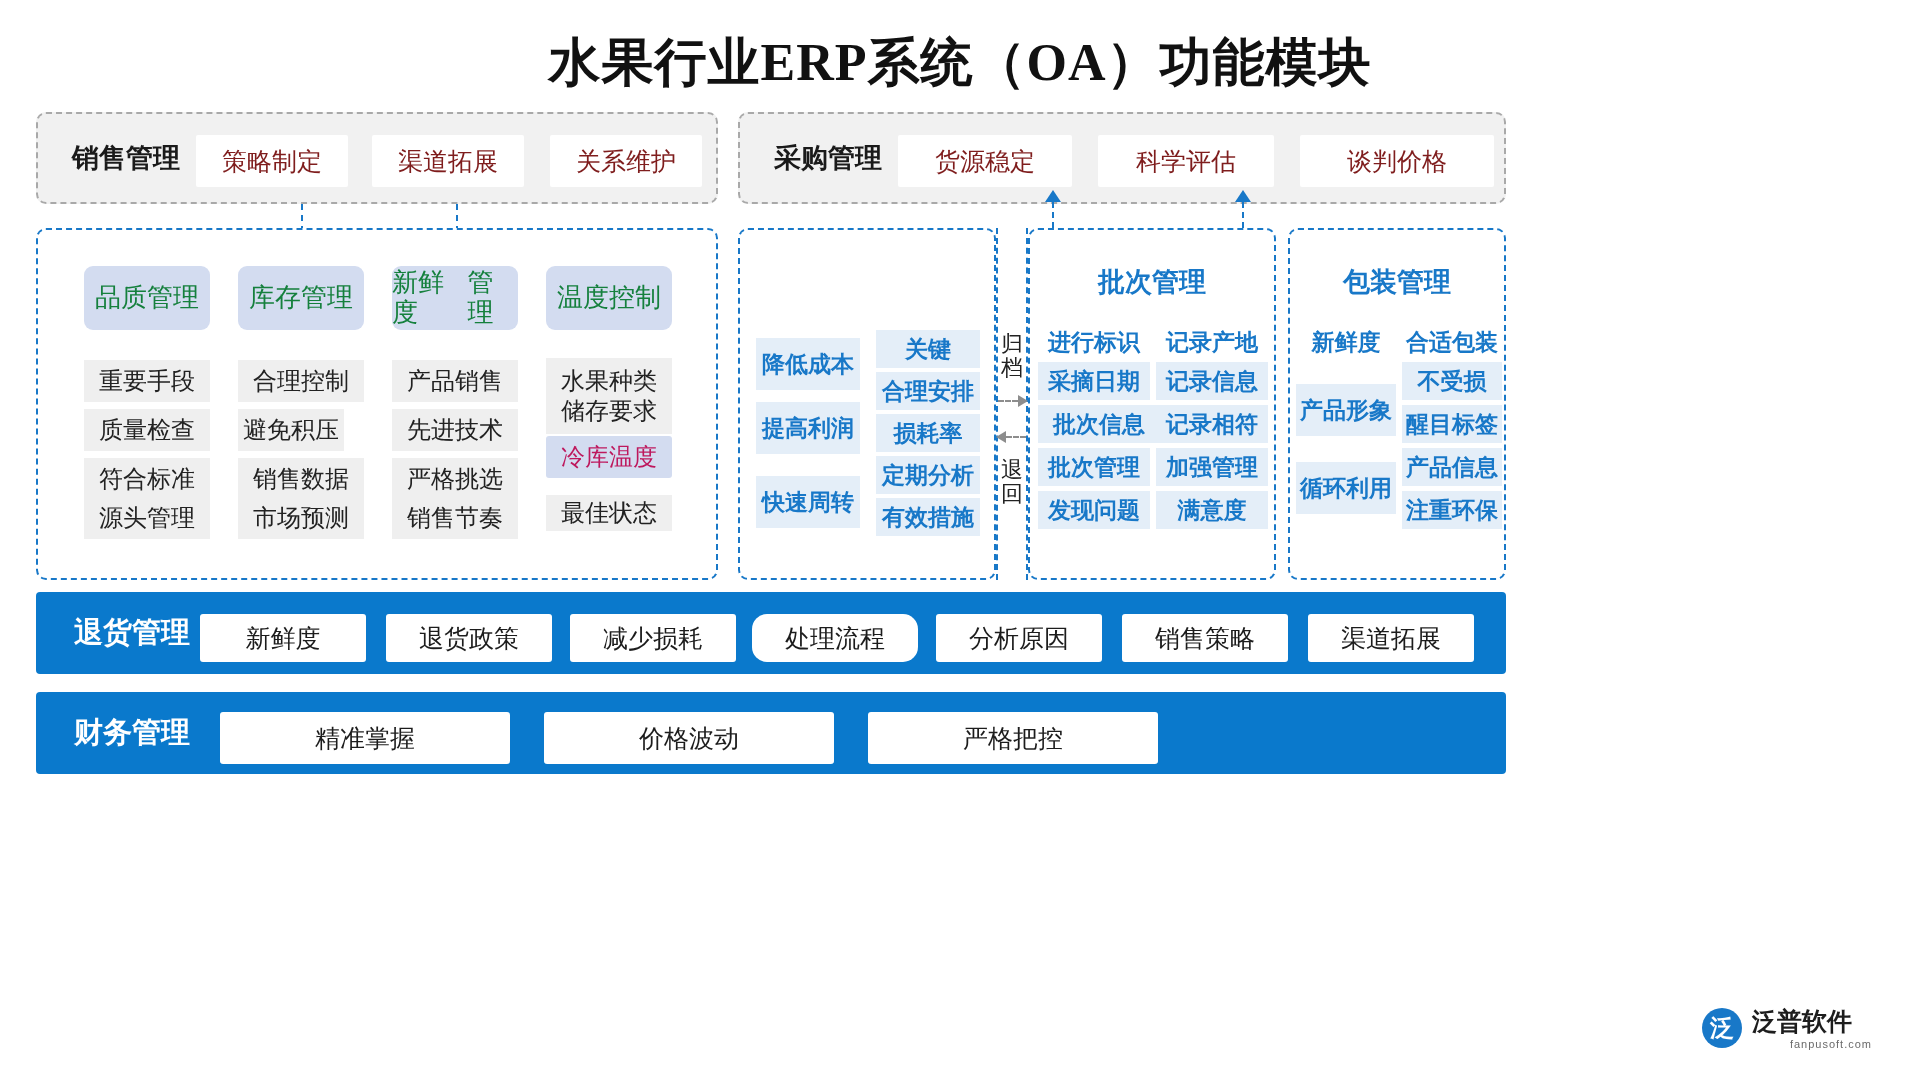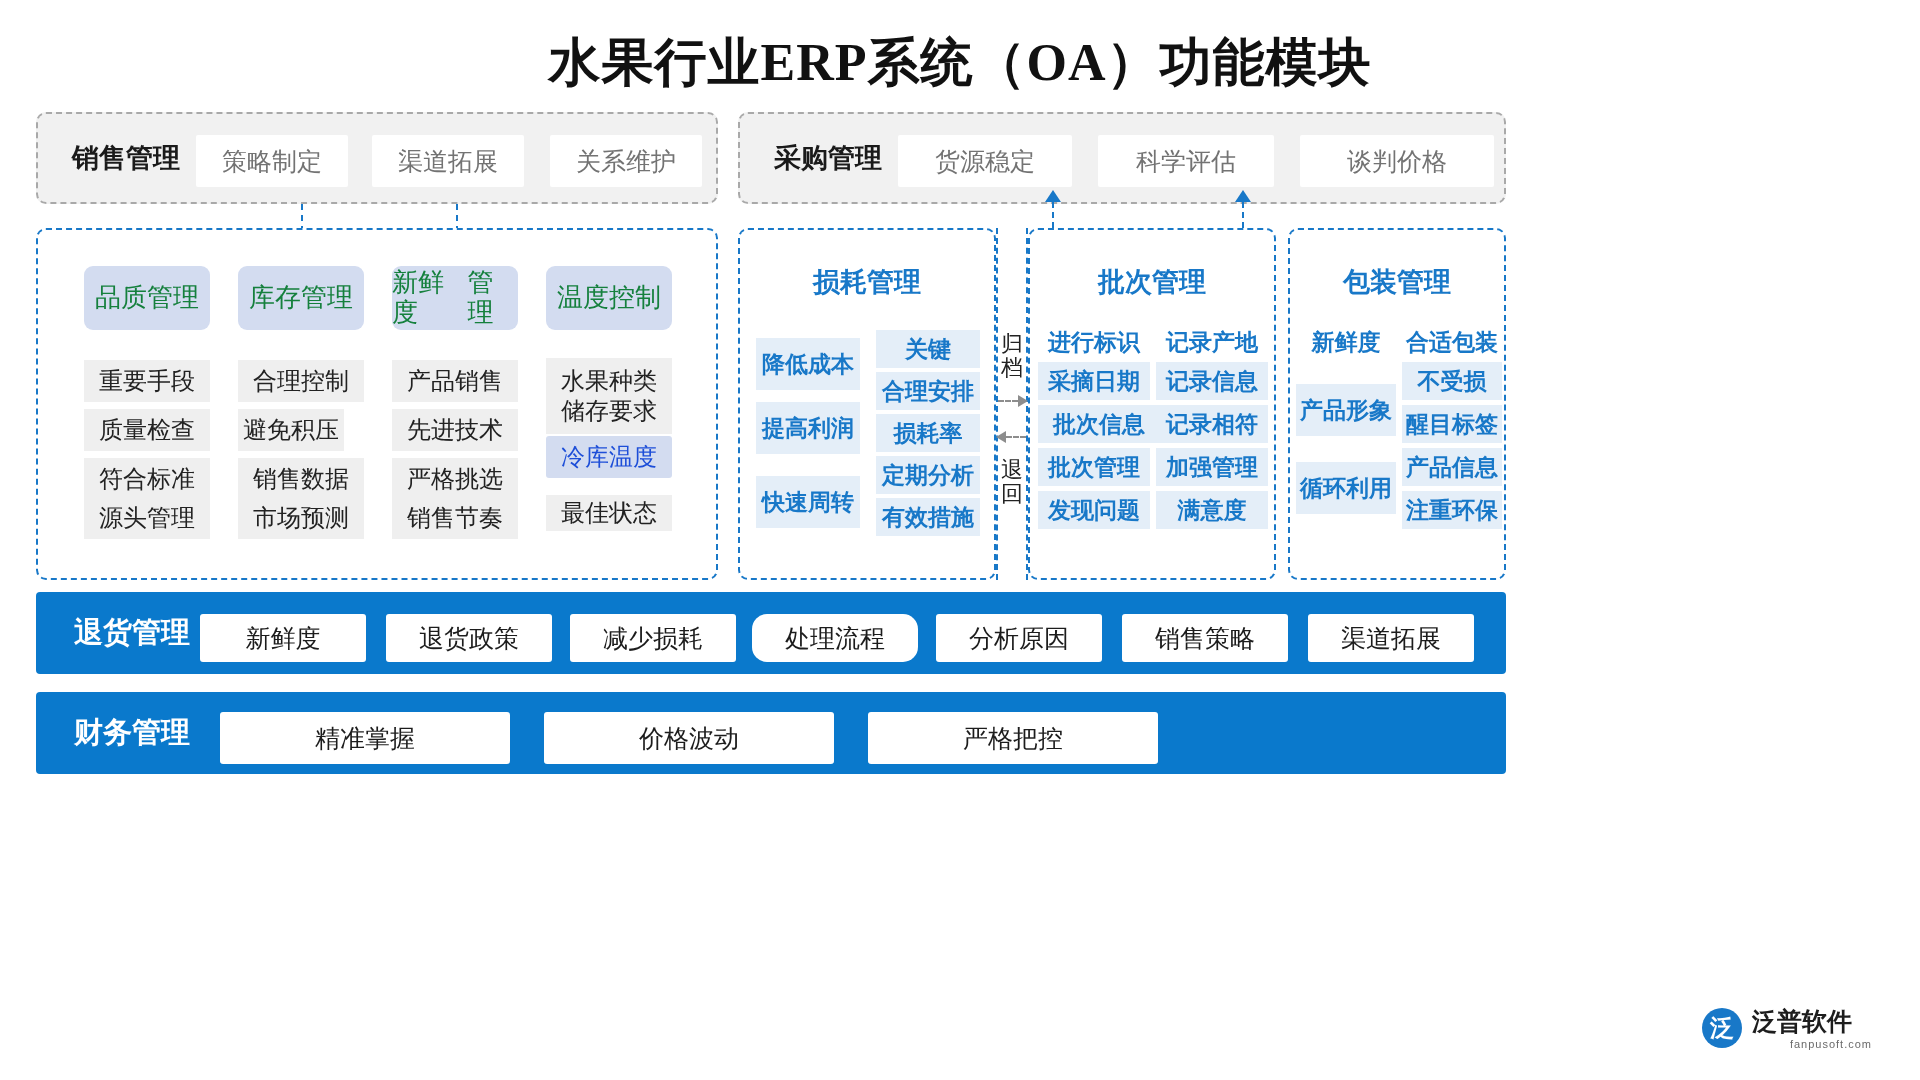--- a/index.html
+++ b/index.html
@@ -40,21 +40,21 @@
   
   .top-label{
     position:absolute;
     font-size:27px;font-weight:bold;color:#1a1a1a;
     display:flex;align-items:center;justify-content:center;
   }
   .top-chip{
     position:absolute;
     background:#ffffff;
     display:flex;align-items:center;justify-content:center;
-    font-size:25px;color:#737373;
+    font-size:25px;color:#7f1d1d;
     border-radius:2px;
   }
 
   
   .col-head{
     position:absolute;
     background:#d3dcf0;
     border-radius:9px;
     display:flex;flex-direction:row;align-items:center;justify-content:center;
     font-size:26px;font-weight:normal;color:#15803d;
@@ -63,21 +63,21 @@
   .cell-gray{
     position:absolute;
     background:#efefef;
     display:flex;align-items:center;justify-content:center;
     font-size:24px;color:#222222;
   }
   .cell-bluefill{
     position:absolute;
     background:#d3dcf0;
     display:flex;align-items:center;justify-content:center;
-    font-size:24px;color:#1d4ed8;
+    font-size:24px;color:#be185d;
     border-radius:3px;
   }
   .cell-merged{
     position:absolute;
     background:#efefef;
     display:flex;flex-direction:column;align-items:center;justify-content:center;
     font-size:24px;color:#222222;line-height:1.25;
   }
 
   
@@ -262,21 +262,20 @@
     <span>控制</span>
   </div>
   <div class="cell-merged" style="left:546px;top:358px;width:126px;height:76px;">
     <span>水果种类</span>
     <span>储存要求</span>
   </div>
   <div class="cell-bluefill" style="left:546px;top:436px;width:126px;height:42px;">冷库温度</div>
   <div class="cell-gray" style="left:546px;top:495px;width:126px;height:36px;">最佳状态</div>
 
   <div class="panel-blue" style="left:738px;top:228px;width:258px;height:352px;"></div>
-  <div class="blue-title" style="left:738px;top:264px;width:258px;height:36px;">损耗管理</div>
 
   <div class="cell-lightblue" style="left:756px;top:338px;width:104px;height:52px;">降低成本</div>
   <div class="cell-lightblue" style="left:756px;top:402px;width:104px;height:52px;">提高利润</div>
   <div class="cell-lightblue" style="left:756px;top:476px;width:104px;height:52px;">快速周转</div>
 
   <div class="cell-lightblue" style="left:876px;top:330px;width:104px;height:38px;">关键</div>
   <div class="cell-lightblue" style="left:876px;top:372px;width:104px;height:38px;">合理安排</div>
   <div class="cell-lightblue" style="left:876px;top:414px;width:104px;height:38px;">损耗率</div>
   <div class="cell-lightblue" style="left:876px;top:456px;width:104px;height:38px;">定期分析</div>
   <div class="cell-lightblue" style="left:876px;top:498px;width:104px;height:38px;">有效措施</div>

